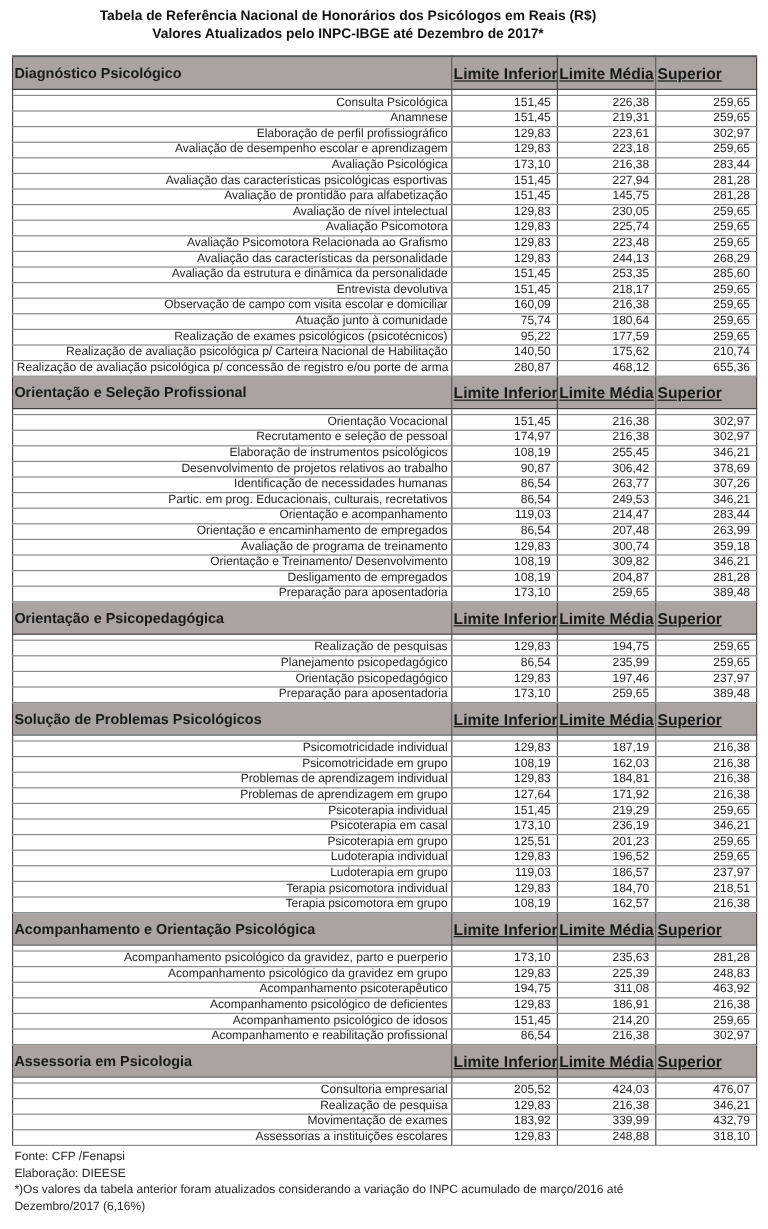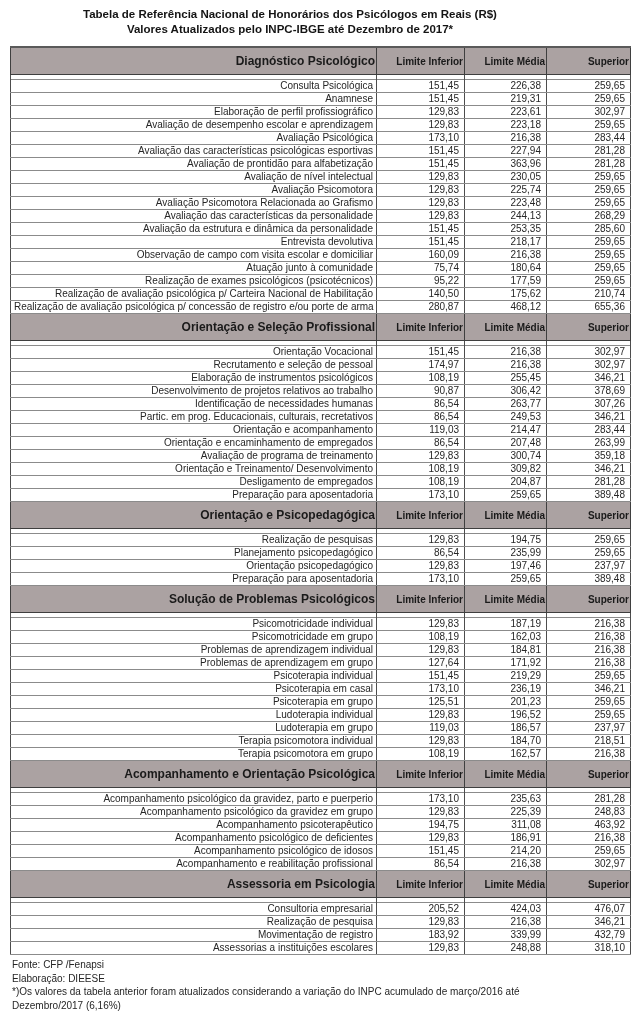--- a/index.html
+++ b/index.html
@@ -32,28 +32,28 @@
   }
   col.c-name { width: 366px; }
   col.c-inf  { width: 88px; }
   col.c-med  { width: 82px; }
   col.c-sup  { width: 84px; }
 
   td.sec-name, td.sec-col {
     background: #aba2a2;
     border: 1px solid #3f3f3f;
     font-weight: bold;
-    text-align: right;
+    text-align: left;
     height: 24px;
     color: #1a1a1a;
     overflow: hidden;
     white-space: nowrap;
   }
   td.sec-name { font-size: 12px; }
-  td.sec-col  { font-size: 10px; }
+  td.sec-col  { font-size: 13px; text-decoration: underline; }
 
   tr.spacer td {
     height: 4px;
     padding: 0;
     border-top: none;
     border-bottom: none;
     border-left: 1px solid #4d4d4d;
     border-right: 1px solid #4d4d4d;
     background: #ffffff;
   }
@@ -144,21 +144,21 @@
         </tr>
         <tr>
           <td class="svc">Avaliação das características psicológicas esportivas</td>
           <td class="val">151,45</td>
           <td class="val">227,94</td>
           <td class="val">281,28</td>
         </tr>
         <tr>
           <td class="svc">Avaliação de prontidão para alfabetização</td>
           <td class="val">151,45</td>
-          <td class="val">363,96</td>
+          <td class="val">145,75</td>
           <td class="val">281,28</td>
         </tr>
         <tr>
           <td class="svc">Avaliação de nível intelectual</td>
           <td class="val">129,83</td>
           <td class="val">230,05</td>
           <td class="val">259,65</td>
         </tr>
         <tr>
           <td class="svc">Avaliação Psicomotora</td>
@@ -484,21 +484,21 @@
           <td class="val">424,03</td>
           <td class="val">476,07</td>
         </tr>
         <tr>
           <td class="svc">Realização de pesquisa</td>
           <td class="val">129,83</td>
           <td class="val">216,38</td>
           <td class="val">346,21</td>
         </tr>
         <tr>
-          <td class="svc">Movimentação de registro</td>
+          <td class="svc">Movimentação de exames</td>
           <td class="val">183,92</td>
           <td class="val">339,99</td>
           <td class="val">432,79</td>
         </tr>
         <tr>
           <td class="svc">Assessorias a instituições escolares</td>
           <td class="val">129,83</td>
           <td class="val">248,88</td>
           <td class="val">318,10</td>
         </tr>

